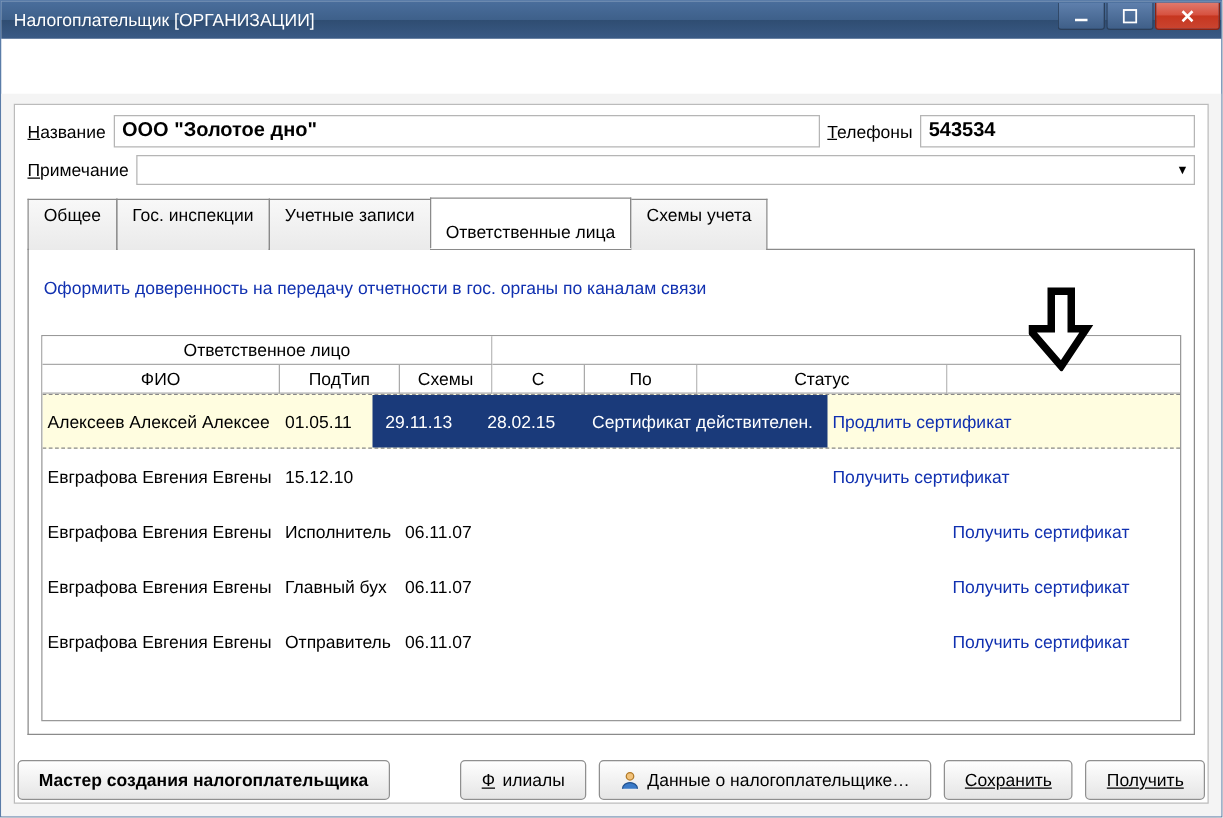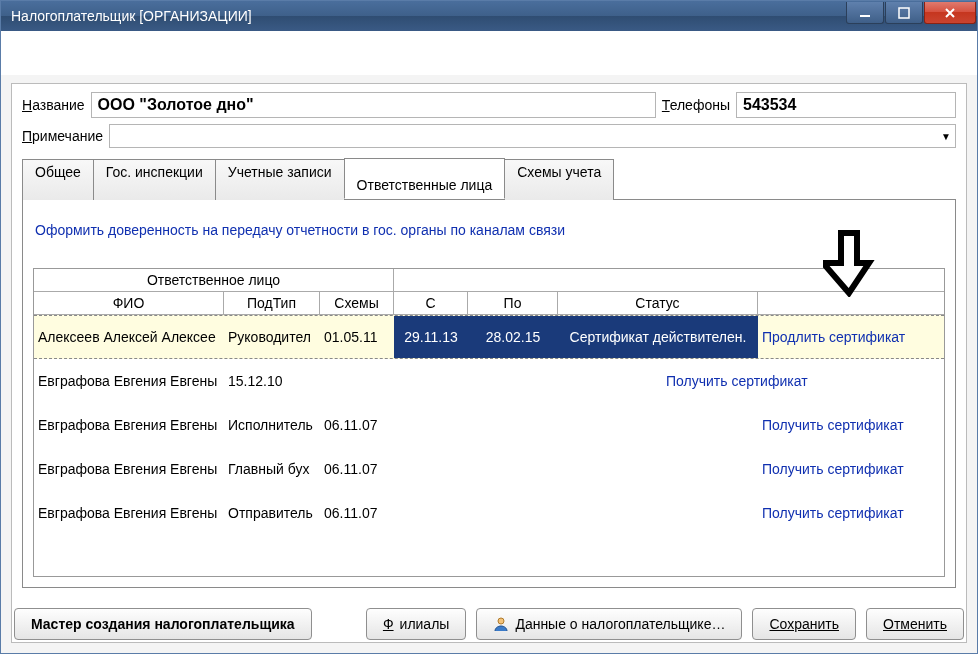--- a/index.html
+++ b/index.html
@@ -285,21 +285,20 @@
               <div class="hdr-cell col-date">Схемы</div>
               <div class="hdr-cell col-from">С</div>
               <div class="hdr-cell col-to">По</div>
               <div class="hdr-cell col-status">Статус</div>
               <div class="hdr-cell col-action"></div>
             </div>
           </div>
           <div class="grid-body" id="grid-body">
               <div class="grid-row selected">
                 <div class="cell col-fio">Алексеев Алексей Алексее</div>
-                <div class="cell col-type">Руководител</div>
                 <div class="cell col-date">01.05.11</div>
                 <div class="cert-block">
                   <div class="cell col-from center">29.11.13</div>
                   <div class="cell col-to center">28.02.15</div>
                   <div class="cell col-status center">Сертификат действителен.</div>
                 </div>
                 <div class="cell col-action">
                   <span class="action-link">Продлить сертификат</span>
                 </div>
               </div>
@@ -370,21 +369,21 @@
           <svg class="person-icon" viewBox="0 0 16 16">
               <circle cx="8" cy="5" r="3" fill="#f2c27a" stroke="#b07a2a"></circle>
               <path d="M2 15c0-3 3-5 6-5s6 2 6 5" fill="#3a7ac8" stroke="#23528e"></path>
             </svg>
           <span><span class="underline-hotkey">Д</span><span>анные о налогоплательщике…</span></span>
         </div>
         <div class="btn">
             <span style="text-decoration:underline">Сохранить</span>
           </div>
         <div class="btn">
-            <span style="text-decoration:underline">Отменить</span>
+            <span style="text-decoration:underline">Получить</span>
           </div>
       </div>
 
     </div>
   </div>
 
   <svg class="big-arrow" viewBox="0 0 52 68">
     <path d="M18 4 h16 v30 h12 L26 64 0 34 h18 z" fill="#fff" stroke="#000" stroke-width="6" stroke-linejoin="miter"></path>
   </svg>
 

